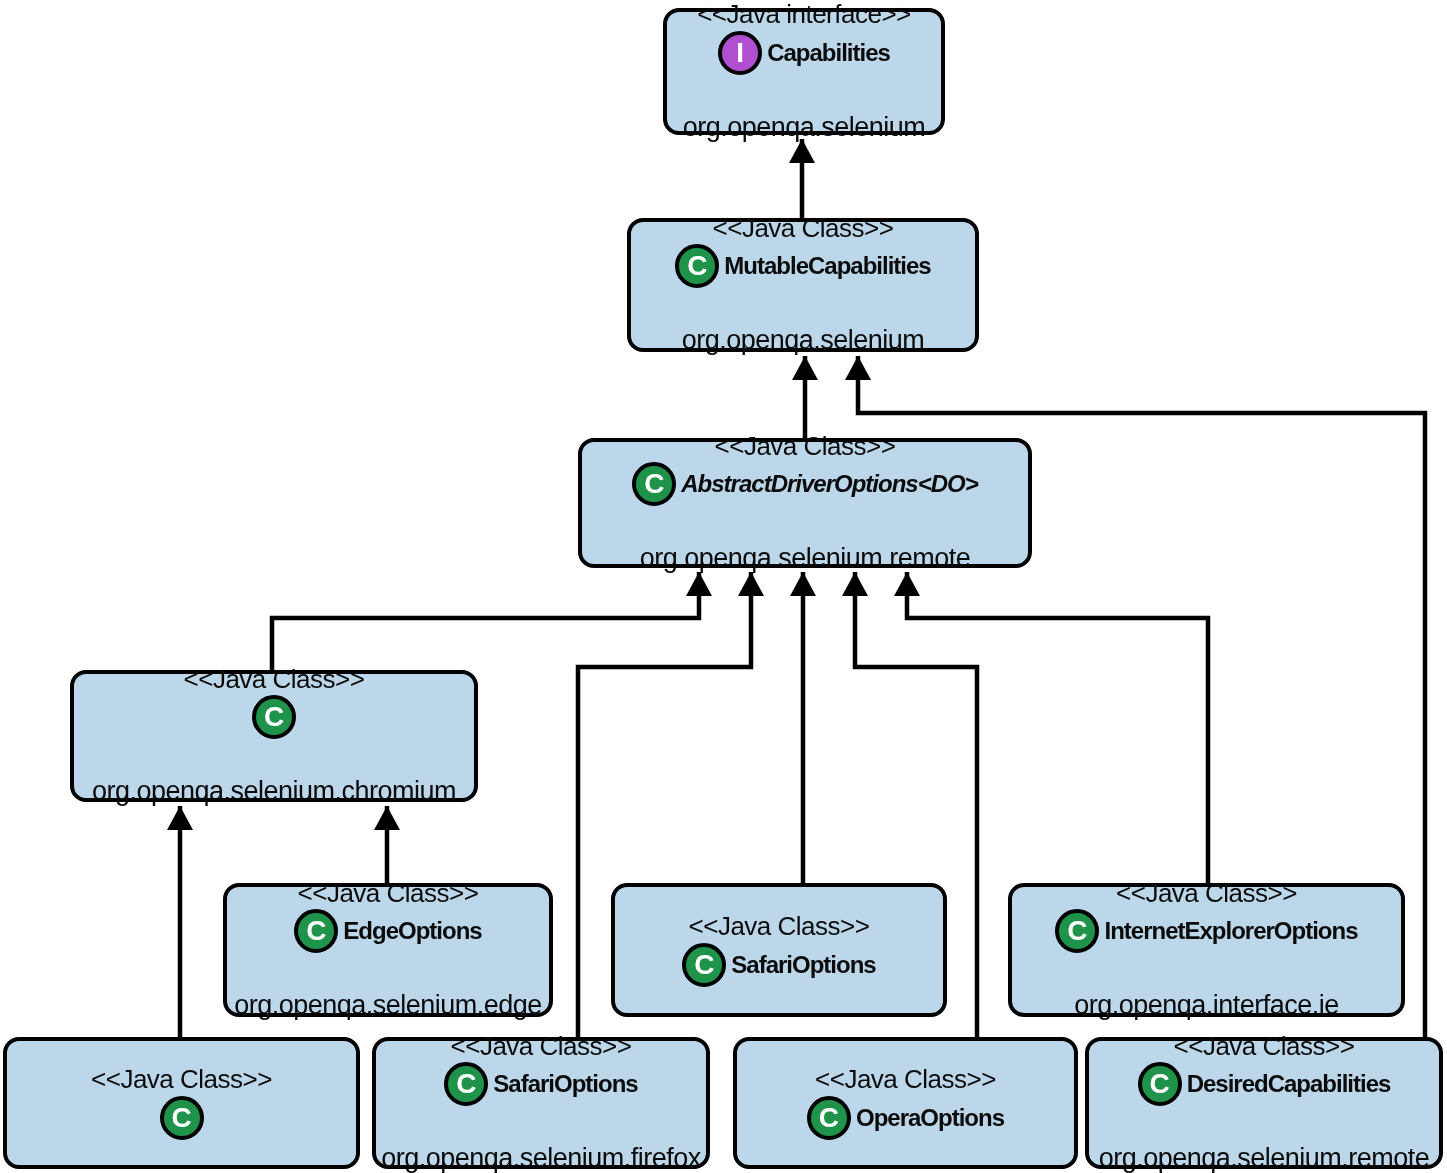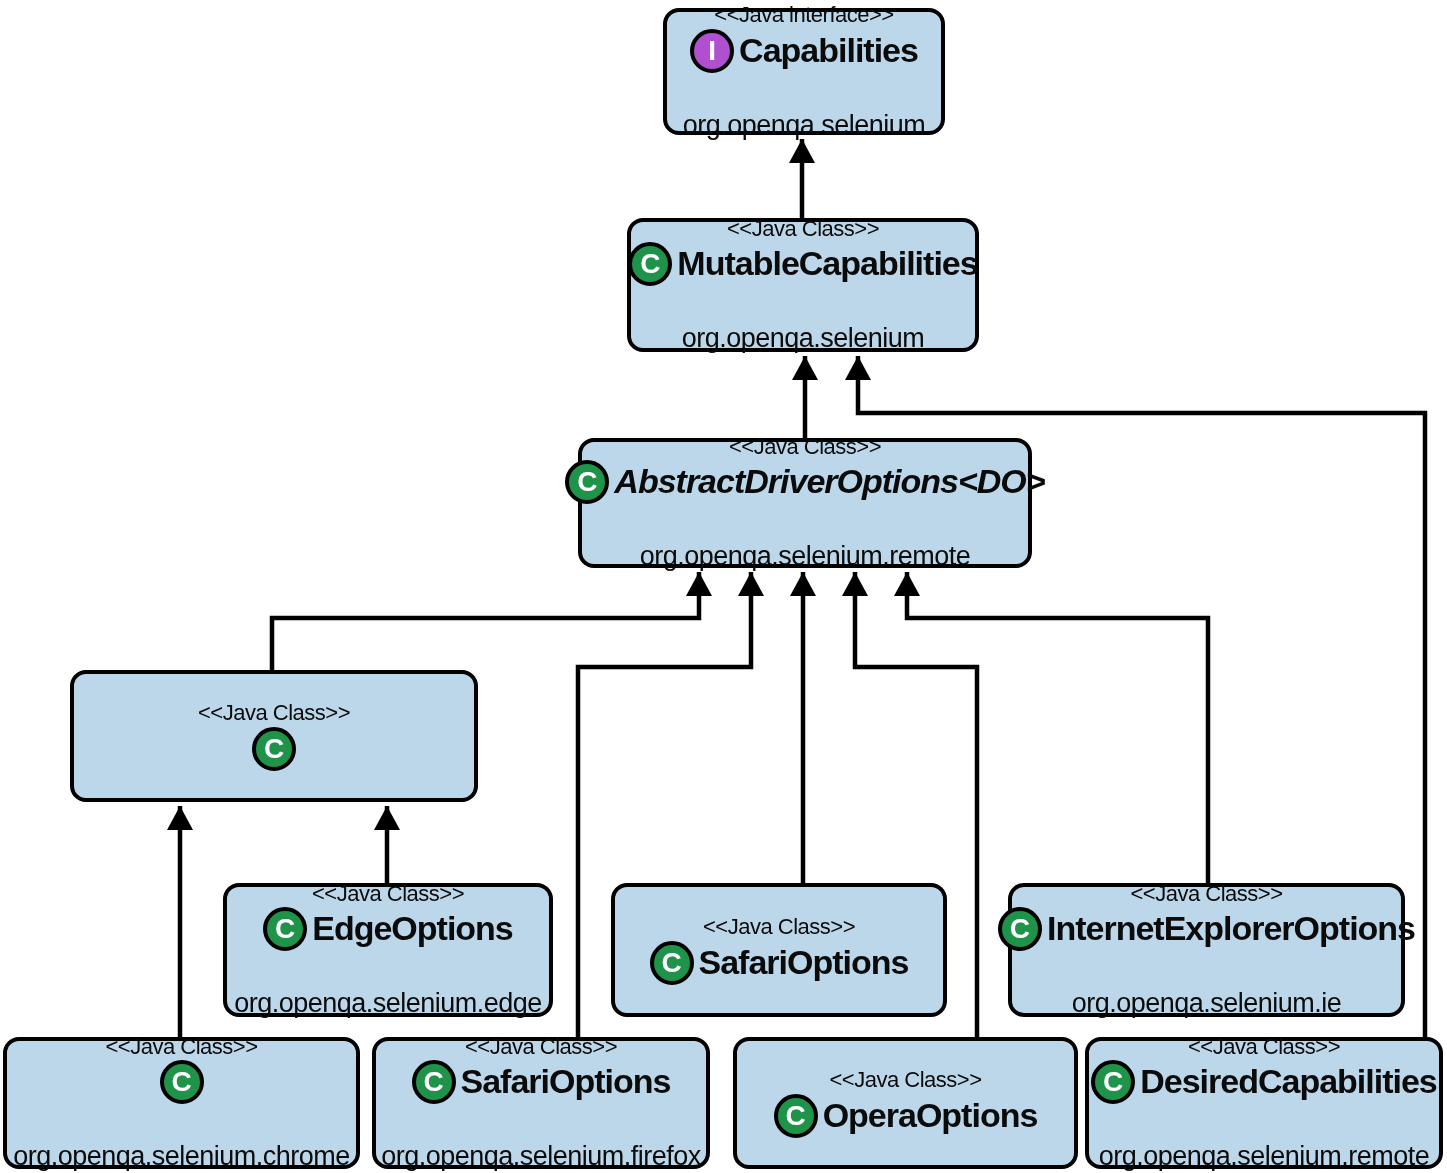--- a/index.html
+++ b/index.html
@@ -24,21 +24,21 @@
     border-radius: 16px;
     display: flex;
     flex-direction: column;
     align-items: center;
     justify-content: center;
     text-align: center;
     color: #0b0b0b;
     padding: 4px 6px;
   }
   .stereotype {
-    font-size: 22px;
+    font-size: 26px;
     line-height: 1.15;
     letter-spacing: -0.5px;
     white-space: nowrap;
   }
   .title-row {
     display: flex;
     align-items: center;
     justify-content: center;
     gap: 5px;
     margin: 1px 0;
@@ -52,21 +52,21 @@
     color: #ffffff;
     font-weight: bold;
     font-size: 28px;
     line-height: 1;
     display: flex;
     align-items: center;
     justify-content: center;
     flex: 0 0 auto;
   }
   .cls-name {
-    font-size: 34px;
+    font-size: 24px;
     font-weight: bold;
     letter-spacing: -1px;
     line-height: 1.1;
     white-space: nowrap;
   }
   .node.italic .cls-name { font-style: italic; }
   .pkg {
     font-size: 27px;
     letter-spacing: -0.5px;
     line-height: 1.15;
@@ -152,20 +152,21 @@
           <span class="icon" style="background: rgb(30, 147, 73); color: rgb(255, 255, 255);">C</span>
           <span class="cls-name">AbstractDriverOptions&lt;DO&gt;</span>
         </div>
         <div class="pkg">org.openqa.selenium.remote</div>
       </div>
       <div class="node" style="left: 70px; top: 670px; width: 408px; height: 132px; background: rgb(189, 215, 234); border-color: rgb(0, 0, 0);">
         <div class="stereotype">&lt;&lt;Java Class&gt;&gt;</div>
         <div class="title-row">
           <span class="icon" style="background: rgb(30, 147, 73); color: rgb(255, 255, 255);">C</span>
         </div>
+        <div class="pkg">org.openqa.selenium.chromium</div>
       </div>
       <div class="node" style="left: 223px; top: 883px; width: 330px; height: 134px; background: rgb(189, 215, 234); border-color: rgb(0, 0, 0);">
         <div class="stereotype">&lt;&lt;Java Class&gt;&gt;</div>
         <div class="title-row">
           <span class="icon" style="background: rgb(30, 147, 73); color: rgb(255, 255, 255);">C</span>
           <span class="cls-name">EdgeOptions</span>
         </div>
         <div class="pkg">org.openqa.selenium.edge</div>
       </div>
       <div class="node" style="left: 611px; top: 883px; width: 336px; height: 134px; background: rgb(189, 215, 234); border-color: rgb(0, 0, 0);">
@@ -174,28 +175,27 @@
           <span class="icon" style="background: rgb(30, 147, 73); color: rgb(255, 255, 255);">C</span>
           <span class="cls-name">SafariOptions</span>
         </div>
       </div>
       <div class="node" style="left: 1008px; top: 883px; width: 397px; height: 134px; background: rgb(189, 215, 234); border-color: rgb(0, 0, 0);">
         <div class="stereotype">&lt;&lt;Java Class&gt;&gt;</div>
         <div class="title-row">
           <span class="icon" style="background: rgb(30, 147, 73); color: rgb(255, 255, 255);">C</span>
           <span class="cls-name">InternetExplorerOptions</span>
         </div>
-        <div class="pkg">org.openqa.selenium.ie</div>
+        <div class="pkg">org.openqa.interface.ie</div>
       </div>
       <div class="node" style="left: 3px; top: 1037px; width: 357px; height: 132px; background: rgb(189, 215, 234); border-color: rgb(0, 0, 0);">
         <div class="stereotype">&lt;&lt;Java Class&gt;&gt;</div>
         <div class="title-row">
           <span class="icon" style="background: rgb(30, 147, 73); color: rgb(255, 255, 255);">C</span>
         </div>
-        <div class="pkg">org.openqa.selenium.chrome</div>
       </div>
       <div class="node" style="left: 372px; top: 1037px; width: 338px; height: 132px; background: rgb(189, 215, 234); border-color: rgb(0, 0, 0);">
         <div class="stereotype">&lt;&lt;Java Class&gt;&gt;</div>
         <div class="title-row">
           <span class="icon" style="background: rgb(30, 147, 73); color: rgb(255, 255, 255);">C</span>
           <span class="cls-name">SafariOptions</span>
         </div>
         <div class="pkg">org.openqa.selenium.firefox</div>
       </div>
       <div class="node" style="left: 733px; top: 1037px; width: 345px; height: 132px; background: rgb(189, 215, 234); border-color: rgb(0, 0, 0);">

